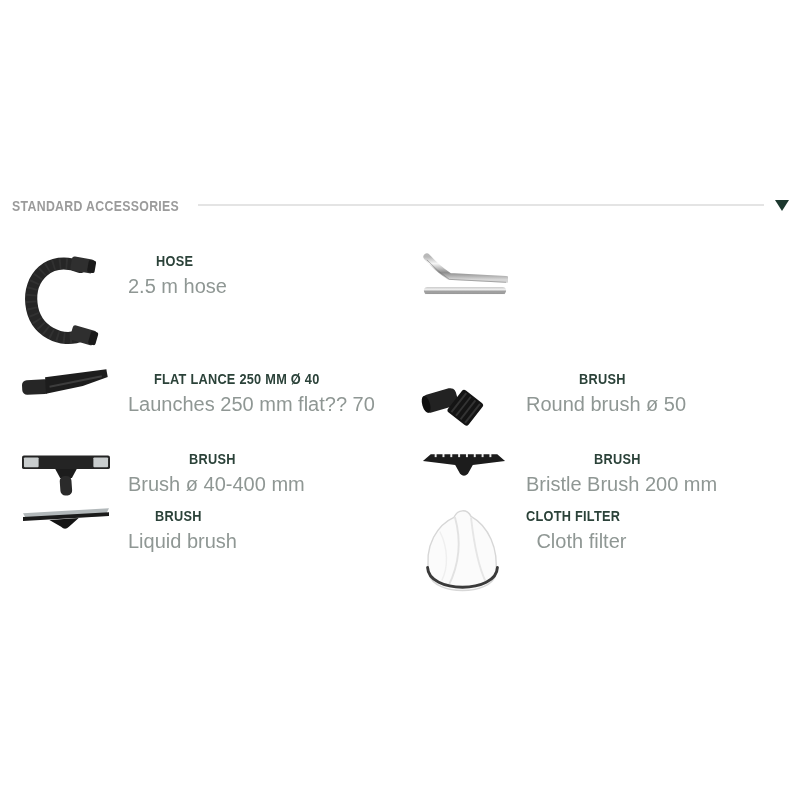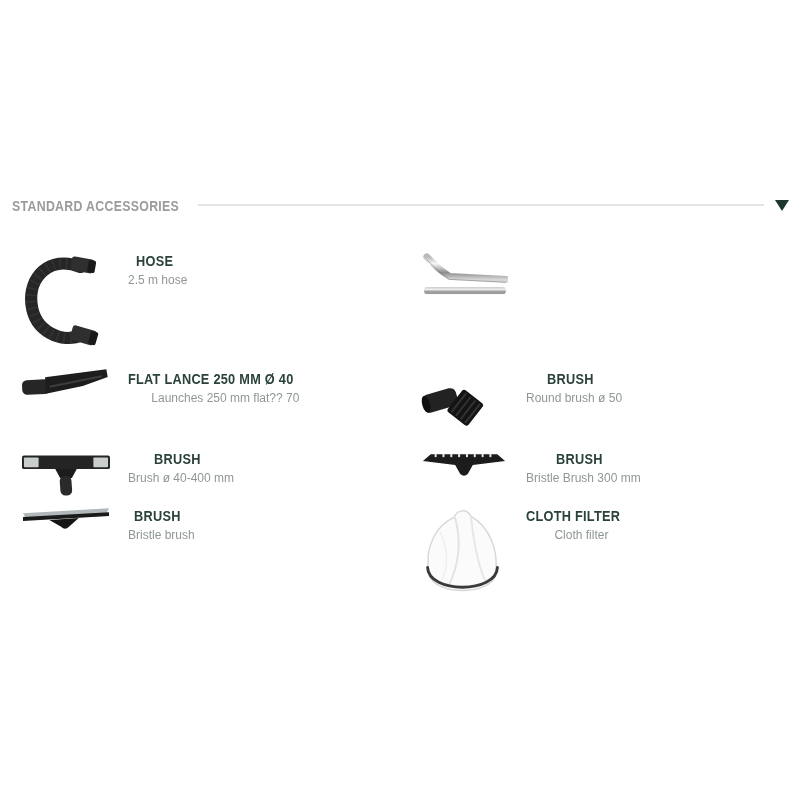--- a/index.html
+++ b/index.html
@@ -71,21 +71,21 @@
     font-size: 15px;
     font-weight: bold;
     color: #2b4239;
     letter-spacing: 0.3px;
     white-space: nowrap;
     display: inline-block;
     transform: scaleX(0.85);
     transform-origin: 0 50%;
   }
   .acc-desc {
-    font-size: 12px;
+    font-size: 20px;
     color: #8f9794;
     line-height: 1.32;
     margin-top: 3px;
     max-width: 250px;
   }
   .acc-item.left .acc-desc { max-width: 280px; }
   svg { display: block; }
 </style>
 </head>
 <body>
@@ -211,35 +211,35 @@
             <rect x="39" y="4" width="2" height="4"></rect>
             <rect x="47" y="4" width="2" height="4"></rect>
             <rect x="55" y="4" width="2" height="4"></rect>
             <rect x="63" y="4" width="2" height="4"></rect>
             <rect x="71" y="4" width="2" height="4"></rect>
           </g>
         </svg>
       </div>
       <div class="acc-text">
         <div class="acc-title">BRUSH</div>
-        <div class="acc-desc">Bristle Brush 300 mm</div>
+        <div class="acc-desc">Bristle Brush 200 mm</div>
       </div>
     </div>
 
     <div class="acc-item left">
       <div class="acc-img">
         <svg width="88" height="26" viewBox="0 0 90 26">
           <polygon points="1,7 89,2 85,10 5,14" fill="#b2b8ba"></polygon>
           <polygon points="1,11 89,6 89,10 1,15" fill="#1a1a1a"></polygon>
           <path d="M28,14 L58,12 L48,21 Q44,25 40,21 Z" fill="#141414"></path>
         </svg>
       </div>
       <div class="acc-text">
         <div class="acc-title">BRUSH</div>
-        <div class="acc-desc">Bristle brush</div>
+        <div class="acc-desc">Liquid brush</div>
       </div>
     </div>
 
     <div class="acc-item right">
       <div class="acc-img">
         <svg width="85" height="102" viewBox="0 0 90 106">
           <path d="M10,72 C3,40 20,18 36,11 C40,2 50,2 54,10 C72,20 84,44 80,72 C74,94 16,94 10,72 Z" fill="#fbfbfb" stroke="#d7d7d7" stroke-width="1.5"></path>
           <path d="M37,11 C44,36 42,60 30,84" stroke="#e2e2e2" stroke-width="2" fill="none"></path>
           <path d="M54,11 C57,38 61,62 70,80" stroke="#e6e6e6" stroke-width="2" fill="none"></path>
           <path d="M21,26 C30,44 30,64 23,78" stroke="#efefef" stroke-width="1.5" fill="none"></path>

